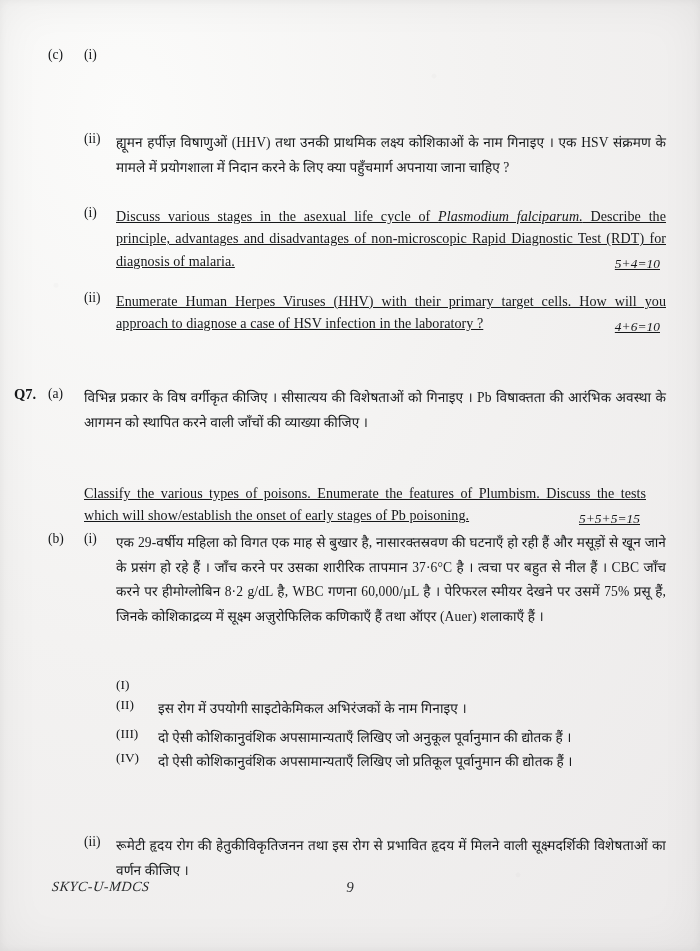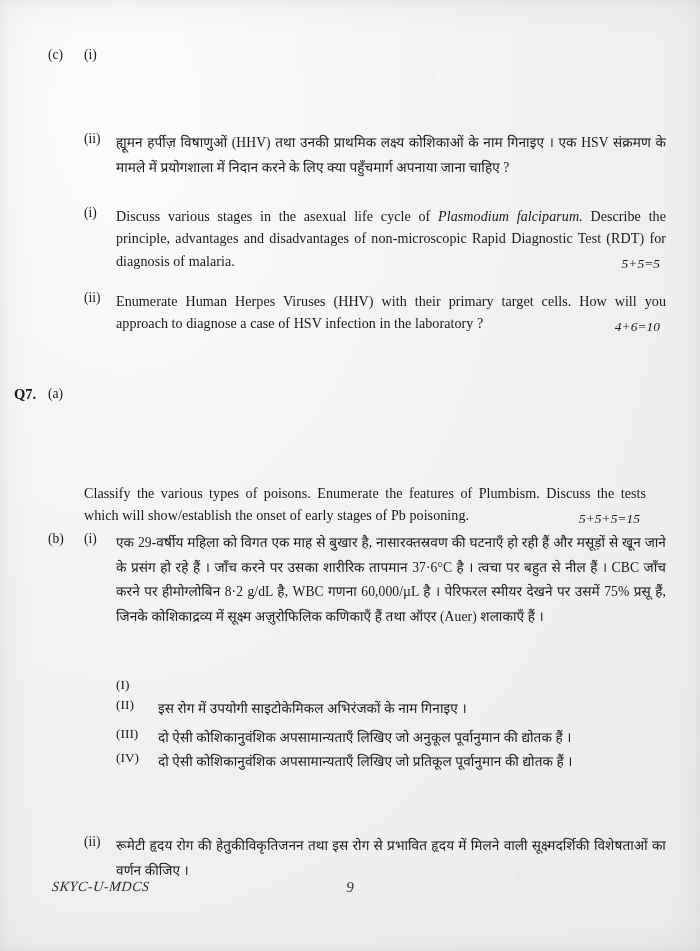--- a/index.html
+++ b/index.html
@@ -93,20 +93,21 @@
   }
   .hi .it { font-style: italic; }
 
   
   .en {
     font-family: "Liberation Serif", "DejaVu Serif", serif;
     font-size: 14.1px;
     line-height: 1.58;
     text-align: justify;
     letter-spacing: .05px;
+    text-decoration: underline;
   }
   .en .it { font-style: italic; }
 
   .marks {
     font-style: italic;
     font-size: 13.4px;
     white-space: nowrap;
   }
   .marks-line {
     display: block;
@@ -179,36 +180,37 @@
       <div class="mark-b"></div>
       <div class="mark-c">(ii)</div>
       <div class="body-text hi">ह्यूमन हर्पीज़ विषाणुओं (HHV) तथा उनकी प्राथमिक लक्ष्य कोशिकाओं के नाम गिनाइए । एक HSV संक्रमण के मामले में प्रयोगशाला में निदान करने के लिए क्या पहुँचमार्ग अपनाया जाना चाहिए ?</div>
     </div>
 
     <div class="blk row" style="left:0; top:205px; width:700px; padding-right:34px; box-sizing:border-box;">
       <div class="mark-a"></div>
       <div class="mark-b"></div>
       <div class="mark-c">(i)</div>
       <div class="body-text en"><span>Discuss various stages in the asexual life cycle of </span><span class="it">Plasmodium falciparum.</span><span> Describe the principle, advantages and disadvantages of non-microscopic Rapid Diagnostic Test (RDT) for diagnosis of malaria.</span>
-        <span class="marks marks-line">5+5=5</span>
+        <span class="marks marks-line">5+4=10</span>
       </div>
     </div>
 
     <div class="blk row" style="left:0; top:290px; width:700px; padding-right:34px; box-sizing:border-box;">
       <div class="mark-a"></div>
       <div class="mark-b"></div>
       <div class="mark-c">(ii)</div>
       <div class="body-text en"><span>Enumerate Human Herpes Viruses (HHV) with their primary target cells. How will you approach to diagnose a case of HSV infection in the laboratory ?</span>
         <span class="marks marks-line">4+6=10</span>
       </div>
     </div>
 
     <div class="blk row" style="left:0; top:386px; width:700px; padding-right:34px; box-sizing:border-box;">
       <div class="mark-a">Q7.</div>
       <div class="mark-b">(a)</div>
+      <div class="body-text hi">विभिन्न प्रकार के विष वर्गीकृत कीजिए । सीसात्यय की विशेषताओं को गिनाइए । Pb विषाक्तता की आरंभिक अवस्था के आगमन को स्थापित करने वाली जाँचों की व्याख्या कीजिए ।</div>
     </div>
 
     <div class="blk row" style="left:0; top:482px; width:680px; padding-right:34px; box-sizing:border-box;">
       <div class="mark-a"></div>
       <div class="mark-b"></div>
       <div class="body-text en"><span>Classify the various types of poisons. Enumerate the features of Plumbism. Discuss the tests which will show/establish the onset of early stages of Pb poisoning.</span>
         <span class="marks marks-line">5+5+5=15</span>
       </div>
     </div>
 

